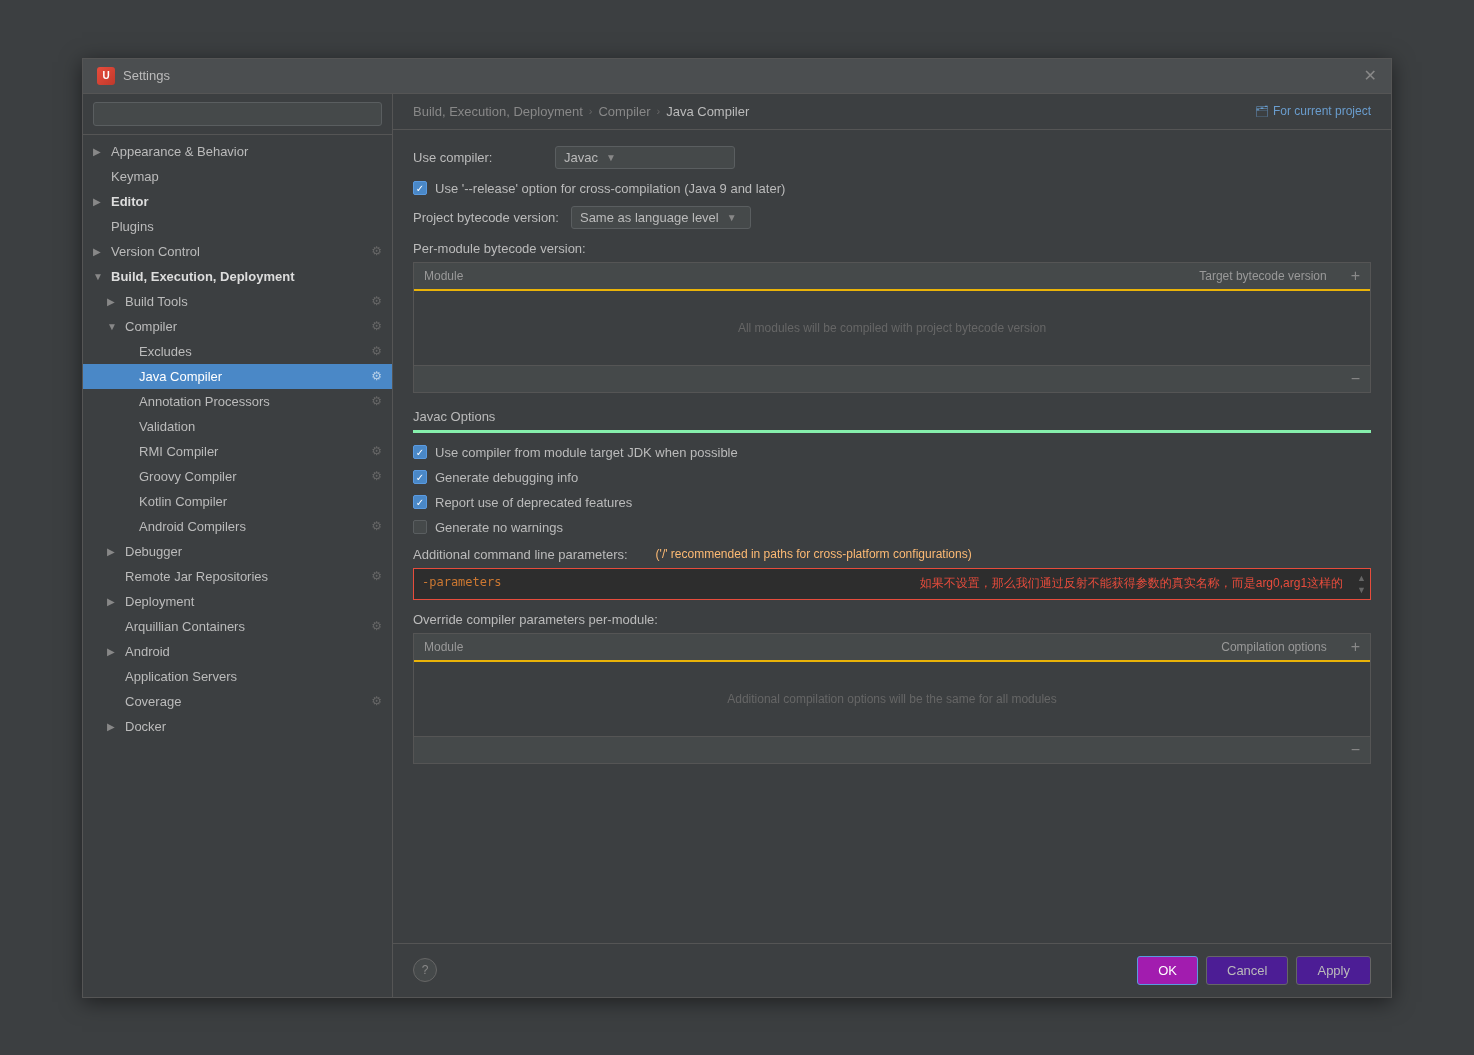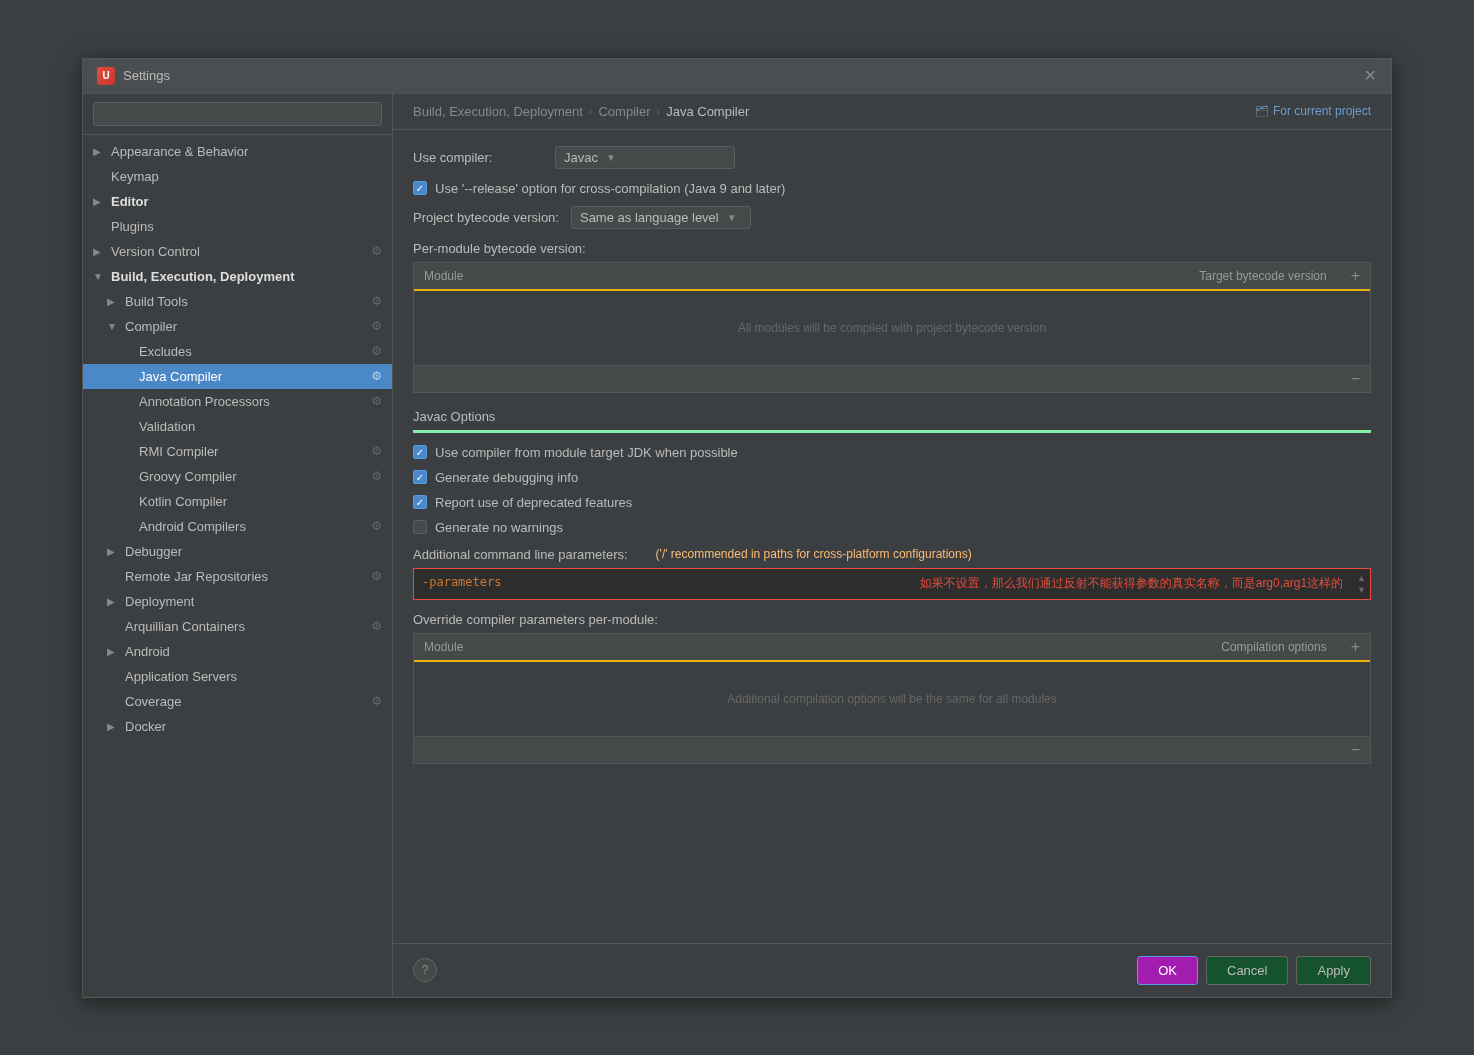--- a/index.html
+++ b/index.html
@@ -323,21 +323,21 @@
     .footer-right {
       display: flex;
       gap: 8px;
     }
     .btn {
       padding: 6px 20px;
       border-radius: 3px;
       border: 1px solid #666;
       cursor: pointer;
       font-size: 13px;
-      background: #14532d;
+      background: #4c1d95;
       color: #bbbbbb;
     }
     .btn.primary {
       background: #a21caf;
       border-color: #5a9ae0;
       color: white;
     }
     .help-btn {
       width: 24px;
       height: 24px;

